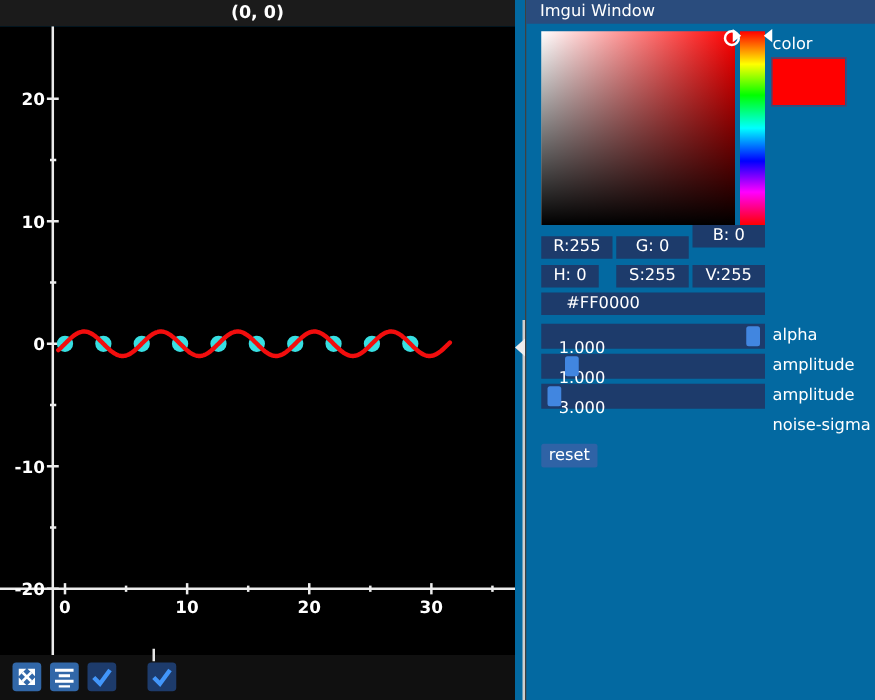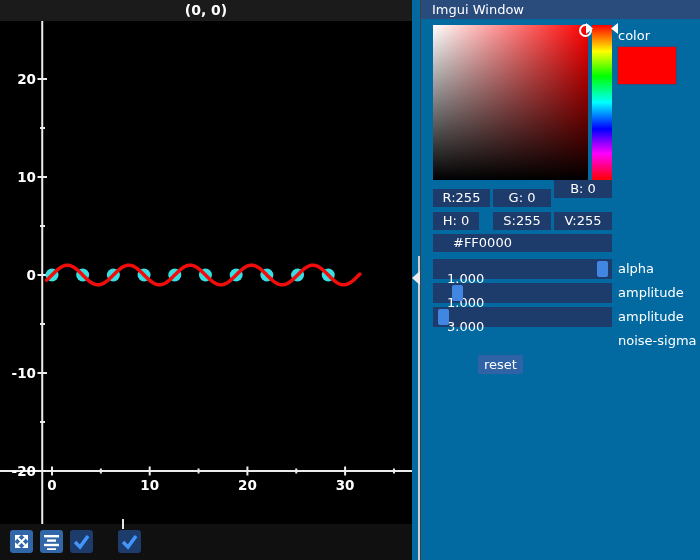--- a/index.html
+++ b/index.html
@@ -37,21 +37,21 @@
   .swatch{position:absolute;left:196px;top:46px;width:60px;height:39px;
           border:1px solid #2c4e81;box-sizing:border-box;}
   .frame{position:absolute;height:18px;line-height:18px;background:#1d3b6b;text-align:center;}
   .hexfield{position:absolute;left:12px;top:234px;width:179px;height:18px;line-height:18px;
             background:#1d3b6b;padding-left:20px;box-sizing:border-box;}
   .slider{position:absolute;left:12px;width:179px;height:20px;background:#1d3b6b;}
   .slider-value{position:absolute;left:14px;top:0;width:100%;text-align:left;line-height:20px;margin-top:10px;}
   .grab{position:absolute;top:2px;width:11px;height:16px;background:#4186e0;border-radius:2px;}
   .slider-label{position:absolute;left:197px;height:20px;line-height:20px;white-space:nowrap;}
   .reset-btn{position:absolute;left:12px;top:355px;height:19px;line-height:19px;
-             padding:0 6px;background:#2f63a6;border-radius:2px;margin-left:45px;}
+             padding:0 6px;background:#2f63a6;border-radius:2px;}
 </style>
 </head>
 <body>
 
 <div class="app">
 
   <div class="left-panel">
     <div class="plot-title">(0, 0)</div>
     <svg id="plot-svg" width="412" height="503" viewBox="0 0 412 503">
         <line x1="42.230000000000004" y1="0" x2="42.230000000000004" y2="503" stroke="#ececec" stroke-width="2"></line>

